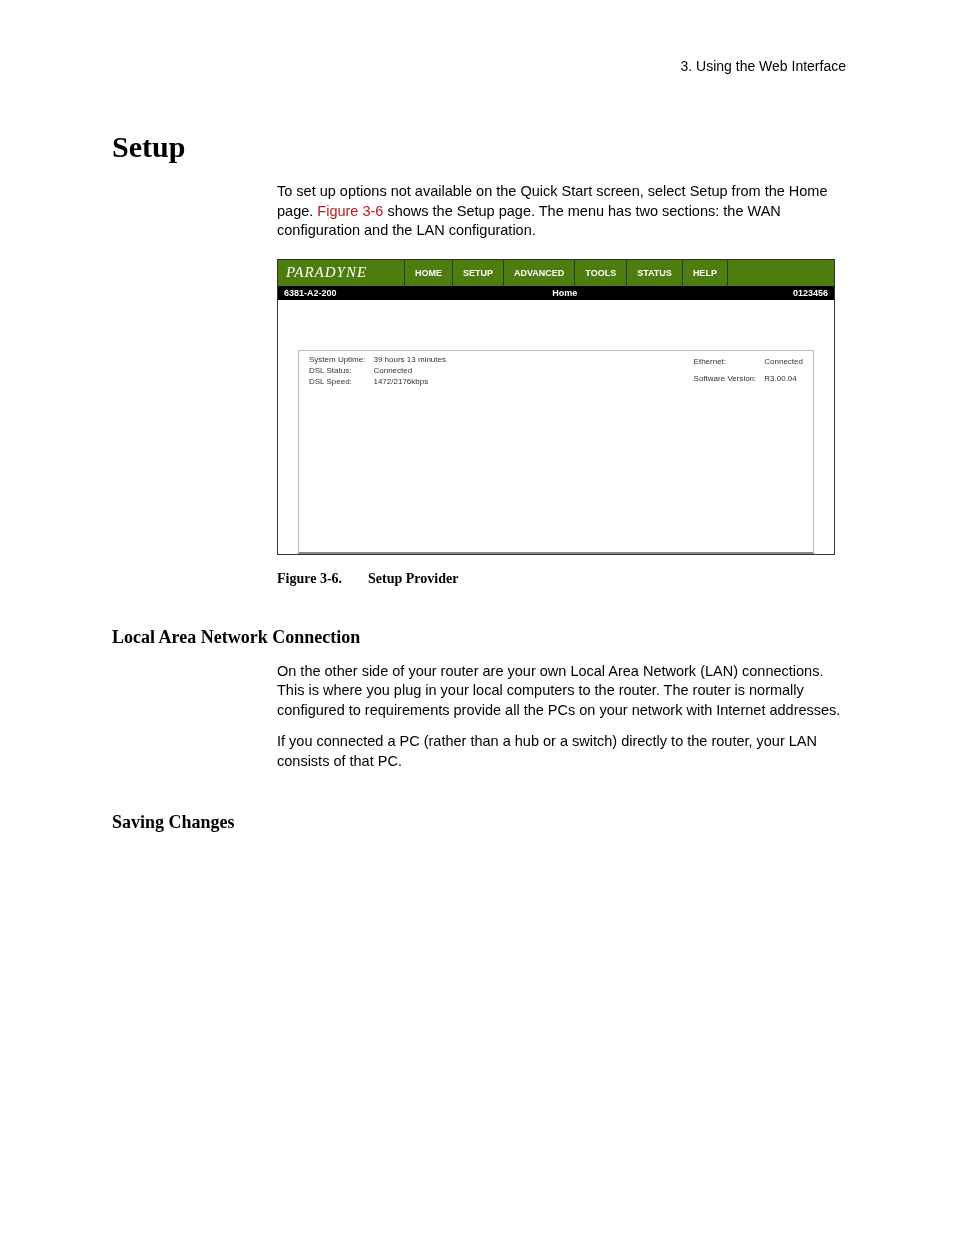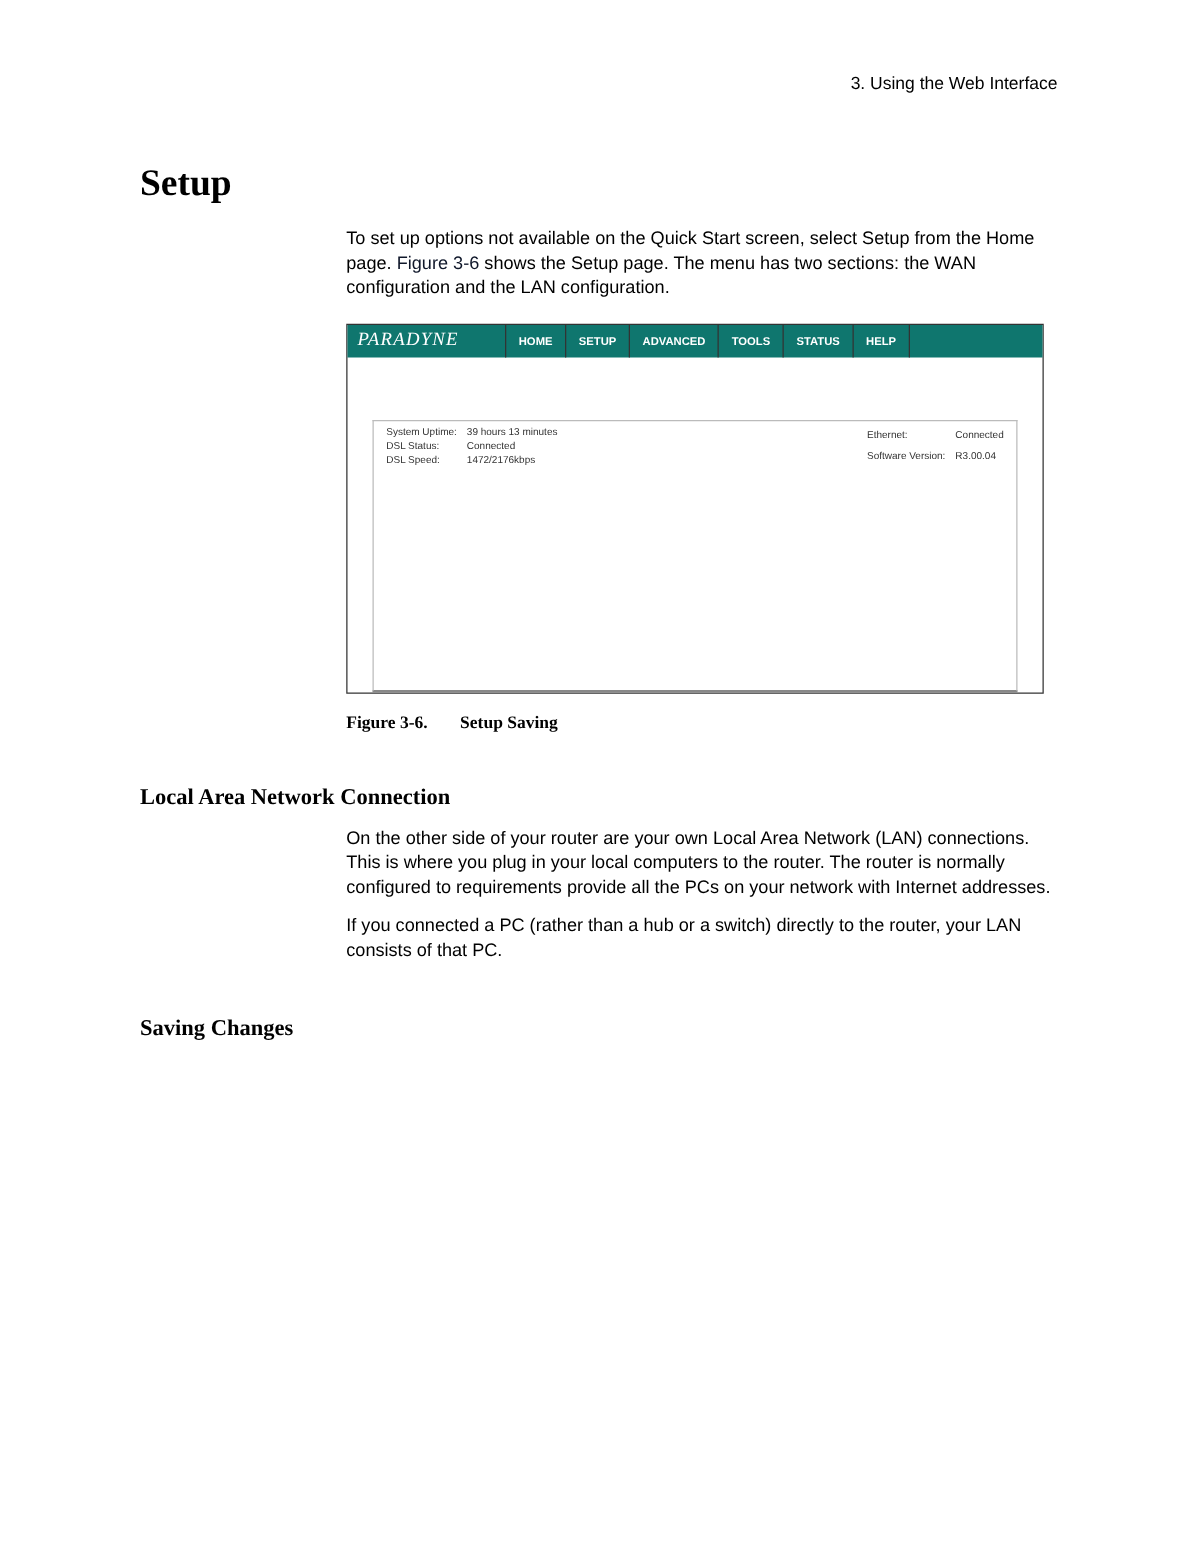--- a/index.html
+++ b/index.html
@@ -26,35 +26,35 @@
     font-size: 30px;
     font-weight: bold;
     margin: 0 0 18px 0;
   }
   .body-block {
     margin-left: 165px;
     font-size: 14.5px;
     line-height: 1.35;
   }
   .body-block p { margin: 0 0 12px 0; }
-  .xref { color: #0f172a; }
+  .xref { color: #b91c1c; }
   .figure-wrap {
     margin-left: 165px;
     margin-top: 18px;
   }
   .router-ui {
     width: 556px;
     border: 1px solid #333;
     background: #fff;
     font-size: 9px;
   }
   .ui-topbar {
     display: flex;
     align-items: stretch;
-    background: #0f766e;
+    background: #4d7c0f;
     color: #fff;
     height: 26px;
   }
   .brand {
     width: 118px;
     font-family: "Times New Roman", Times, serif;
     font-style: italic;
     font-size: 15px;
     letter-spacing: 1px;
     display: flex;
@@ -173,20 +173,25 @@
         <div class="brand">PARADYNE</div>
         <div class="top-tab">HOME</div>
         <div class="top-tab">SETUP</div>
         <div class="top-tab">ADVANCED</div>
         <div class="top-tab">TOOLS</div>
         <div class="top-tab">STATUS</div>
         <div class="top-tab">HELP</div>
       </div>
       <div class="ui-body">
         <div class="content">
+          <div class="content-header">
+            <span>6381-A2-200</span>
+            <span class="mid">Home</span>
+            <span>0123456</span>
+          </div>
           <div class="content-main">
             <div class="status-box" style="flex:1;">
               <div style="display:flex; justify-content:space-between;">
                 <table class="status-table">
                   <tbody>
                       <tr>
                         <td>System Uptime:</td>
                         <td>39 hours 13 minutes</td>
                       </tr>
                   <tr>
@@ -211,21 +216,21 @@
                       </tr>
                 </tbody>
                   </table>
               </div>
             </div>
           </div>
         </div>
       </div>
     </div>
     <div class="caption">
-      <span>Figure 3-6.</span><span class="gap"></span><span>Setup Saving</span>
+      <span>Figure 3-6.</span><span class="gap"></span><span>Setup Provider</span>
     </div>
   </div>
 
 
   <div class="h2">Local Area Network Connection</div>
   <div class="body-block">
     <p>On the other side of your router are your own Local Area Network (LAN) connections. This is where you plug in your local computers to the router. The router is normally configured to requirements provide all the PCs on your network with Internet addresses.</p>
     <p>If you connected a PC (rather than a hub or a switch) directly to the router, your LAN consists of that PC.</p>
   </div>
 

